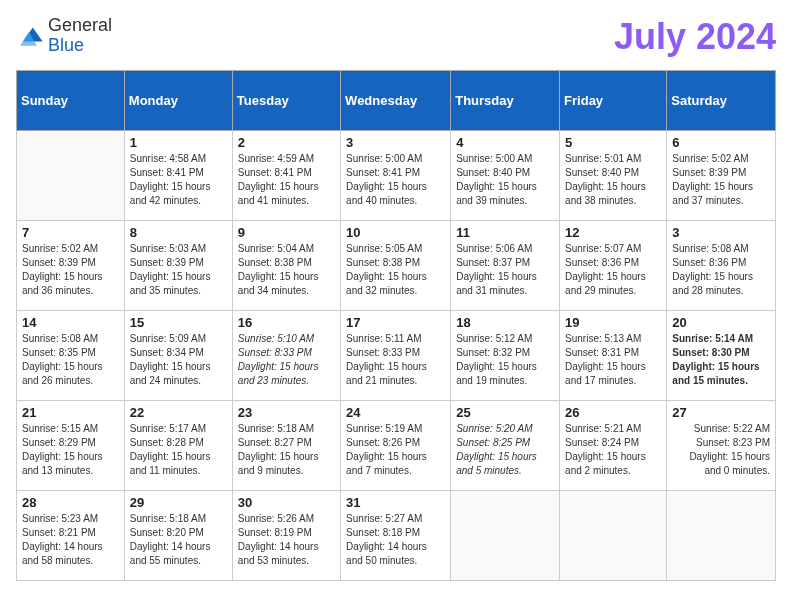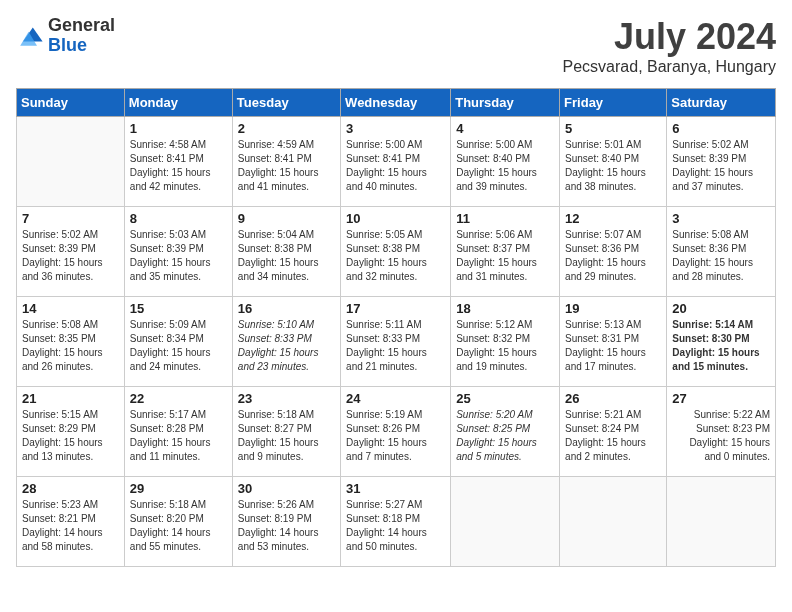--- a/index.html
+++ b/index.html
@@ -16,50 +16,50 @@
       align-items: flex-start;
       margin-bottom: 12px;
     }
     .logo {
       display: flex;
       align-items: center;
       gap: 4px;
     }
     .logo-text {
       font-size: 18px;
-      font-weight: bold;
+      font-weight: normal;
       line-height: 1.1;
     }
     .logo-general { color: #333; }
     .logo-blue { color: #1565c0; }
     .logo-icon {
       width: 28px;
       height: 28px;
     }
     .title-area {
       text-align: right;
     }
     .month-title {
       font-size: 36px;
       font-weight: bold;
-      color: #404040;
+      color: #8b5cf6;
     }
     .location-title {
       font-size: 16px;
       color: #333;
     }
     table {
       width: 100%;
       border-collapse: collapse;
       font-size: 11px;
     }
     thead tr th {
       background-color: #1565c0;
       color: #fff;
-      padding: 6px 4px;
+      padding: 22px 4px;
       text-align: left;
       font-size: 13px;
       font-weight: bold;
       border: 1px solid #aaa;
     }
     tbody tr td {
       border: 1px solid #ccc;
       vertical-align: top;
       padding: 4px 5px;
       height: 90px;
@@ -89,21 +89,20 @@
       <polygon points="24,8 38,28 10,28" fill="#1565c0"></polygon>
       <polygon points="18,14 30,34 6,34" fill="#42a5f5" opacity="0.7"></polygon>
     </svg>
     <div class="logo-text">
       <span class="logo-general">General</span><br>
       <span class="logo-blue">Blue</span>
     </div>
   </div>
   <div class="title-area">
     <div class="month-title">July 2024</div>
-    <div class="location-title">Pecsvarad, Baranya, Hungary</div>
   </div>
 </div>
 
 <table>
   <thead>
     <tr id="col-headers">
         <th>Sunday</th>
         <th>Monday</th>
         <th>Tuesday</th>
         <th>Wednesday</th>

